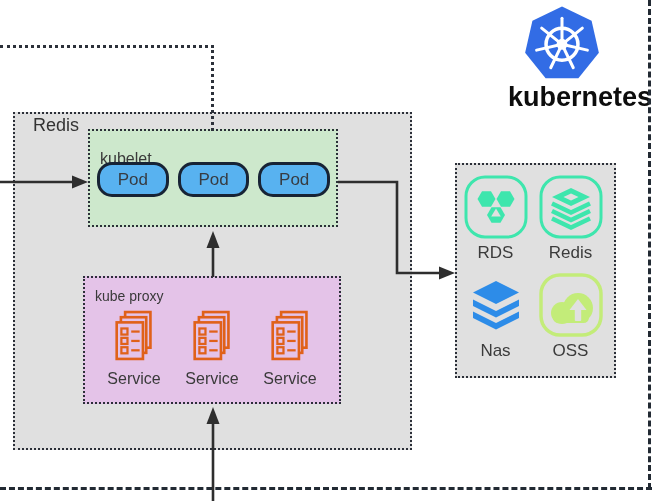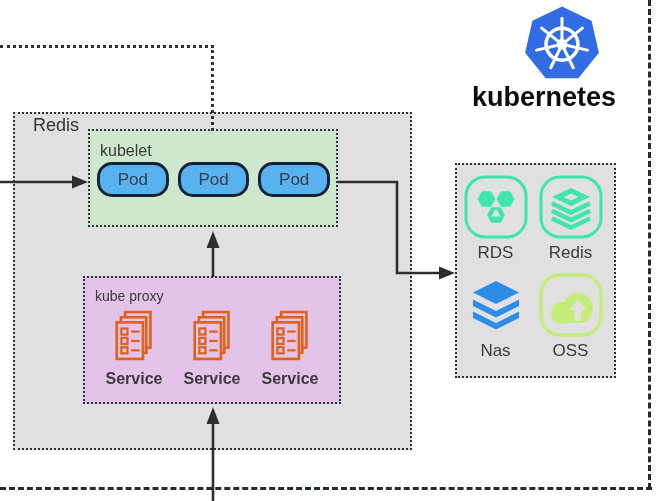--- a/index.html
+++ b/index.html
@@ -11,38 +11,38 @@
   
   .dot-h{left:0;top:45px;width:214px;height:0;border-top:3px dotted #2c313a;}
   .dot-v{left:211px;top:45px;width:0;height:86px;border-left:3px dotted #2c313a;}
   
   .dash-bottom{left:0;top:487px;width:652px;height:0;border-top:3px dashed #222a33;}
   .dash-right{left:648px;top:0;width:0;height:489px;border-left:3px dashed #222a33;}
   
   .node-box{left:13px;top:112px;width:395px;height:334px;background:#e0e0e0;border:2px dotted #2b2f38;}
   .node-label{left:33px;top:115px;font-size:18px;color:#333;}
   .kubelet-box{left:88px;top:129px;width:246px;height:94px;background:#cde8cc;border:2px dotted #2b2f38;}
-  .kubelet-label{left:100px;top:142px;font-size:16px;color:#3a3a3a;}
+  .kubelet-label{left:100px;top:150px;font-size:16px;color:#3a3a3a;}
   .pods{left:97px;top:162px;width:233px;height:35px;display:flex;gap:9px;}
   .pod{flex:1;background:#58b2f0;border:3px solid #172335;border-radius:15px;
        display:flex;align-items:center;justify-content:center;font-size:17px;color:#373c42;}
   .proxy-box{left:83px;top:276px;width:254px;height:124px;background:#e4c3e8;border:2px dotted #2b2f38;}
   .proxy-label{left:95px;top:288px;font-size:14px;color:#3a3a3a;}
   .services{left:100px;top:308px;width:224px;display:flex;gap:10px;}
   .service-item{width:68px;display:flex;flex-direction:column;align-items:center;}
-  .service-item .label{margin-top:7px;font-size:16px;color:#3a3a3a;font-weight:bold;}
+  .service-item .label{margin-top:7px;font-size:16px;color:#3a3a3a;}
   
   .panel{left:455px;top:163px;width:161px;height:215px;background:#e0e0e0;border:2px dotted #2b2f38;
          display:grid;grid-template-columns:1fr 1fr;grid-template-rows:1fr 1fr;
          padding:9px 6px 6px 1px;box-sizing:border-box;}
   .panel-item{display:flex;flex-direction:column;align-items:center;justify-content:flex-start;}
   .panel-item .label{font-size:17px;color:#3b3b3b;margin-top:3px;}
   
   .k8s-logo{left:520px;top:5px;width:84px;height:82px;}
-  .k8s-wordmark{left:472px;top:82px;width:180px;text-align:left;font-size:27px;font-weight:bold;
+  .k8s-wordmark{left:472px;top:82px;width:180px;text-align:right;font-size:27px;font-weight:bold;
                 color:#0d0d0d;letter-spacing:0px;}
   
   .watermark{left:226px;top:204px;font-size:34px;font-weight:bold;color:#4a6be0;
              letter-spacing:-1px;text-shadow:0 0 1px rgba(90,120,240,.55);}
   .arrows{left:0;top:0;width:664px;height:501px;pointer-events:none;}
 </style>
 </head>
 <body>
 
 <div class="canvas">

